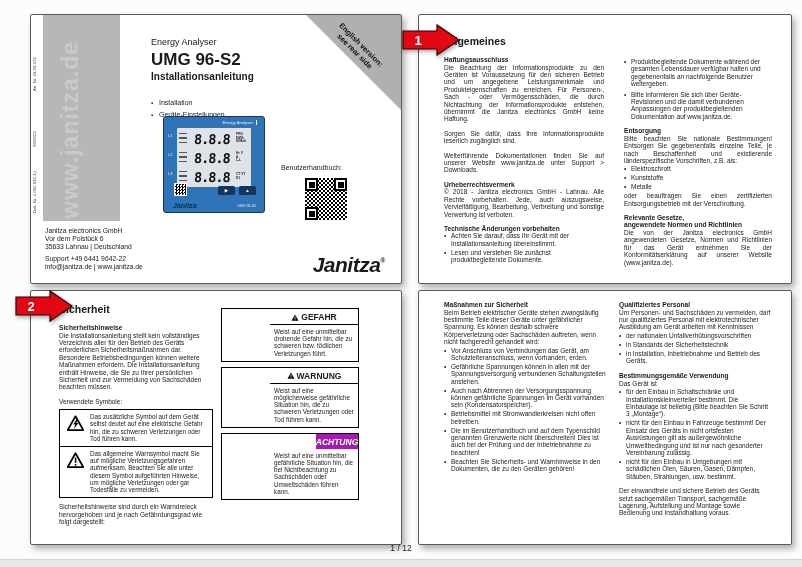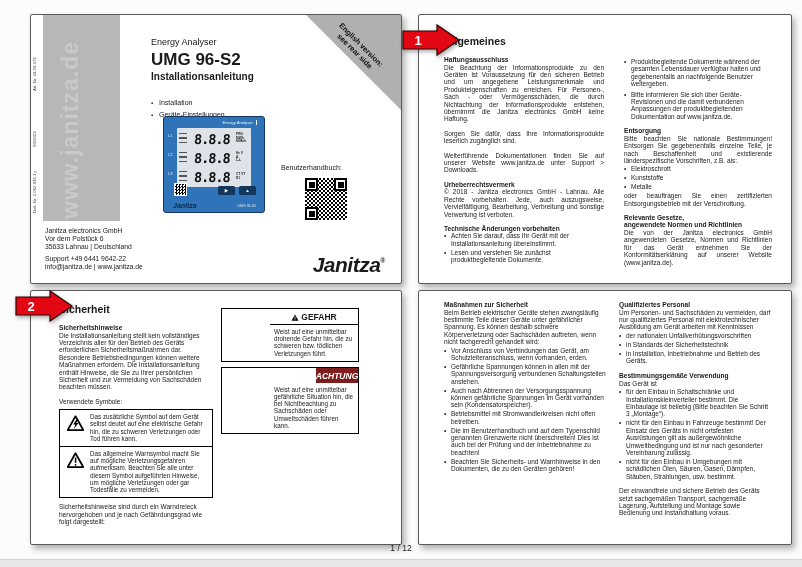--- a/index.html
+++ b/index.html
@@ -80,21 +80,21 @@
   .marker{position:absolute;z-index:9;filter:drop-shadow(1px 2px 2px rgba(0,0,0,.35));}
   #marker1{left:401px;top:23px;}
   #marker2{left:14px;top:289px;}
 
   
   .wbox{border:1px solid #000;margin-bottom:5px;background:#fff;padding-left:48px;}
   .wbox-head{display:flex;align-items:center;justify-content:center;gap:2px;
              font-size:8.5px;font-weight:bold;padding:3px 0 2px 0;border-bottom:1px solid #000;}
   .wbox-head .tri{width:8px;height:7px;}
   .wbox-body{font-size:6.3px;line-height:7.2px;padding:3px 4px 4px 4px;}
-  .wbox.black .wbox-head{background:#7f1d1d;color:#fff;font-style:italic;border-bottom:none;margin-left:46px;}
+  .wbox.black .wbox-head{background:#a21caf;color:#fff;font-style:italic;border-bottom:none;margin-left:46px;}
   .sym-table{border:1px solid #000;margin:4px 0 5px 0;}
   .sym-row{display:flex;}
   .sym-row + .sym-row{border-top:1px solid #000;}
   .sym-icon-cell{width:30px;display:flex;justify-content:center;padding-top:5px;flex:none;}
   .sym-text{font-size:6.3px;line-height:7.2px;padding:3px 4px 4px 0;}
   .two-line-h{font-size:6.6px;font-weight:bold;line-height:7.5px;margin:0;}
 
   .footer{position:absolute;left:0;top:543px;width:802px;text-align:center;font-size:8.5px;color:#222;}
 </style>
 </head>
@@ -246,20 +246,31 @@
           <div class="wbox-head">
             <svg class="tri" viewBox="0 0 24 22">
                 <path d="M12 1.5 L23 21 L1 21 Z" fill="#000"></path>
                 <rect x="10.8" y="8" width="2.4" height="7" fill="#fff"></rect>
                 <rect x="10.8" y="16.6" width="2.4" height="2.4" fill="#fff"></rect>
               </svg>
             <span>GEFAHR</span>
           </div>
           <div class="wbox-body">Weist auf eine unmittelbar drohende Gefahr hin, die zu schweren bzw. tödlichen Verletzungen führt.</div>
         </div>
+        <div class="wbox">
+          <div class="wbox-head">
+            <svg class="tri" viewBox="0 0 24 22">
+                <path d="M12 1.5 L23 21 L1 21 Z" fill="#000"></path>
+                <rect x="10.8" y="8" width="2.4" height="7" fill="#fff"></rect>
+                <rect x="10.8" y="16.6" width="2.4" height="2.4" fill="#fff"></rect>
+              </svg>
+            <span>WARNUNG</span>
+          </div>
+          <div class="wbox-body">Weist auf eine möglicherweise gefährliche Situation hin, die zu schweren Verletzungen oder Tod führen kann.</div>
+        </div>
         <div class="wbox black">
           <div class="wbox-head">
             <span>ACHTUNG</span>
           </div>
           <div class="wbox-body">Weist auf eine unmittelbar gefährliche Situation hin, die bei Nichtbeachtung zu Sachschäden oder Umweltschäden führen kann.</div>
         </div>
       </div>
     </div>
   </div>
 

